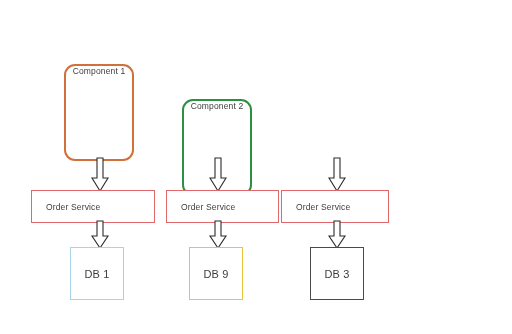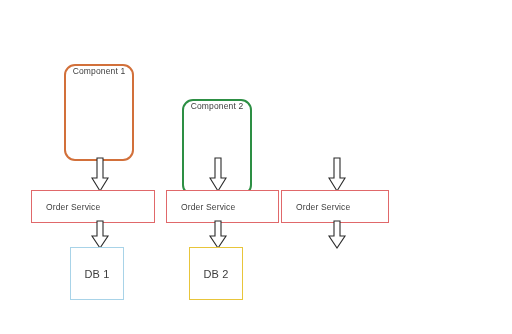--- a/index.html
+++ b/index.html
@@ -135,34 +135,37 @@
     <span class="label" style="color: rgb(60, 60, 60);">Order Service</span>
   </div>
 
   <div class="arrow" style="left: 209px; top: 221px; height: 28px;">
     <svg width="18" height="28" viewBox="0 0 18 28" preserveAspectRatio="none">
       <path d="M 6 0 L 12 0 L 12 15 L 17 15 L 9 27 L 1 15 L 6 15 Z" stroke="#2b2b2b" fill="#ffffff"></path>
     </svg>
   </div>
 
   <div class="node database" style="left: 189px; top: 247px; width: 54px; height: 53px; border-color: rgb(232, 197, 58);">
-    <span class="label" style="color: rgb(60, 60, 60);">DB 2</span>
+    <span class="label" style="color: rgb(60, 60, 60);">DB 9</span>
   </div>
 
 
   <div class="arrow" style="left: 328px; top: 158px; height: 34px;">
     <svg width="18" height="34" viewBox="0 0 18 34" preserveAspectRatio="none">
       <path d="M 6 0 L 12 0 L 12 20 L 17 20 L 9 33 L 1 20 L 6 20 Z" stroke="#2b2b2b" fill="#ffffff"></path>
     </svg>
   </div>
 
   <div class="node service" style="left: 281px; top: 190px; width: 108px; height: 33px; border-color: rgb(224, 104, 106);">
     <span class="label" style="color: rgb(60, 60, 60);">Order Service</span>
   </div>
 
   <div class="arrow" style="left: 328px; top: 221px; height: 28px;">
     <svg width="18" height="28" viewBox="0 0 18 28" preserveAspectRatio="none">
       <path d="M 6 0 L 12 0 L 12 15 L 17 15 L 9 27 L 1 15 L 6 15 Z" stroke="#2b2b2b" fill="#ffffff"></path>
     </svg>
   </div>
 
+  <div class="node database" style="left: 310px; top: 247px; width: 54px; height: 53px; border-color: rgb(74, 74, 74);">
+    <span class="label" style="color: rgb(60, 60, 60);">DB 3</span>
+  </div>
 
 </div>
 
 </body></html>

